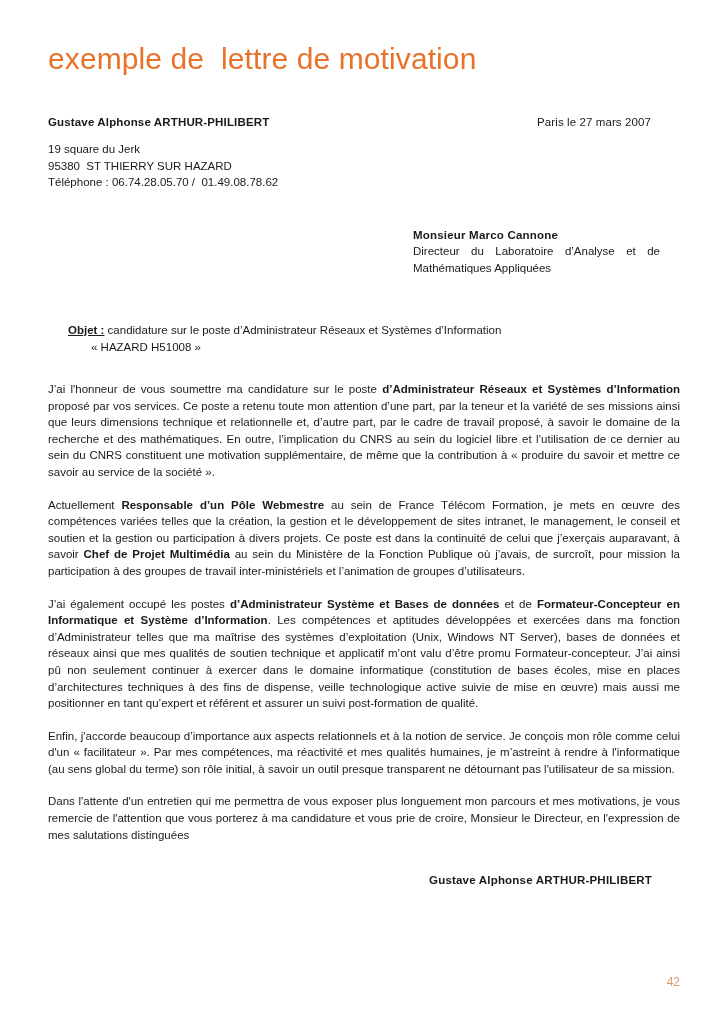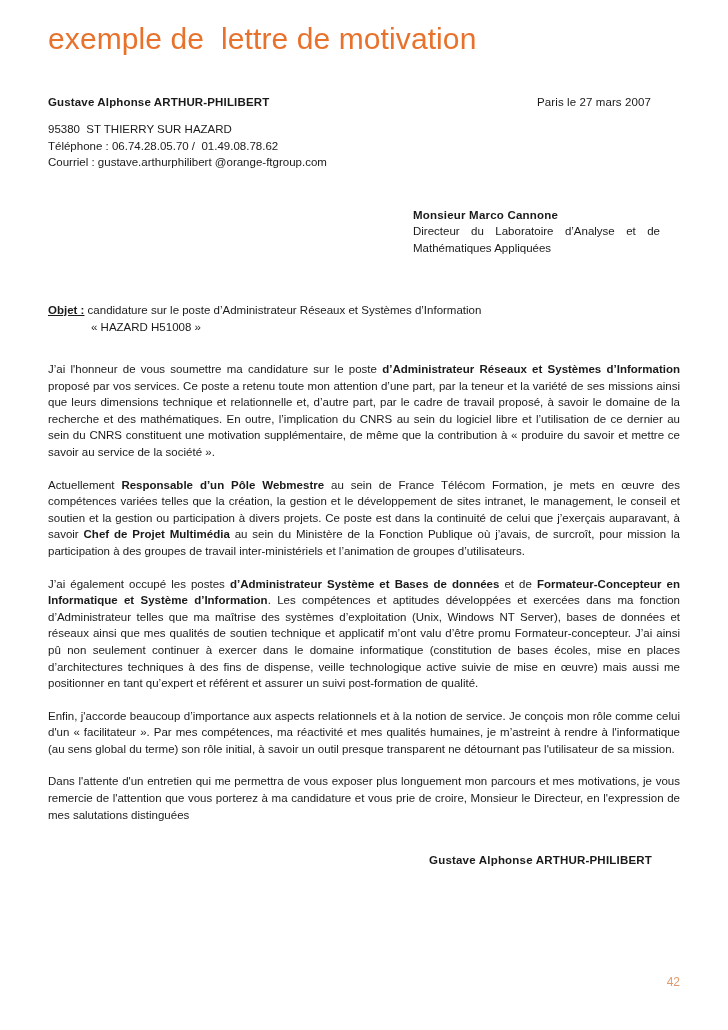--- a/index.html
+++ b/index.html
@@ -24,21 +24,21 @@
   }
 
   
   .doc-title {
     font-size: 30px;
     font-weight: 400;
     color: #e8722b;
     letter-spacing: 0.1px;
     line-height: 1.1;
     margin: 0;
-    padding-top: 22px;
+    padding-top: 42px;
     white-space: pre;
   }
 
   
   .header-row {
     display: flex;
     justify-content: space-between;
     align-items: baseline;
     margin-top: 41px;
   }
@@ -76,20 +76,21 @@
 
   
   .subject-block {
     margin-top: 46px;
     font-size: 11.5px;
     line-height: 16.5px;
   }
   .subject-label {
     font-weight: bold;
     text-decoration: underline;
+    margin-left: 20px;
   }
   .subject-ref {
     margin-left: 43px;
     display: block;
   }
 
   
   .salutation {
     margin-top: 33px;
     font-size: 11.5px;
@@ -131,23 +132,23 @@
 <div class="page">
 
   <h1 class="doc-title">exemple de  lettre de motivation</h1>
 
   <div class="header-row">
     <div class="sender-name">Gustave Alphonse ARTHUR-PHILIBERT</div>
     <div class="letter-date">Paris le 27 mars 2007</div>
   </div>
 
   <div class="sender-address">
+    <div>19 square du Jerk</div>
     <div>95380  ST THIERRY SUR HAZARD</div>
     <div>Téléphone : 06.74.28.05.70 /  01.49.08.78.62</div>
-    <div>Courriel : gustave.arthurphilibert @orange-ftgroup.com</div>
   </div>
 
   <div class="recipient">
     <div class="recipient-name">Monsieur Marco Cannone</div>
     <div>Directeur du Laboratoire d’Analyse et de Mathématiques Appliquées</div>
   </div>
 
   <div class="subject-block">
     <span class="subject-label">Objet :</span><span> candidature sur le poste d’Administrateur Réseaux et Systèmes d’Information</span>
     <span class="subject-ref">« HAZARD H51008 »</span>

